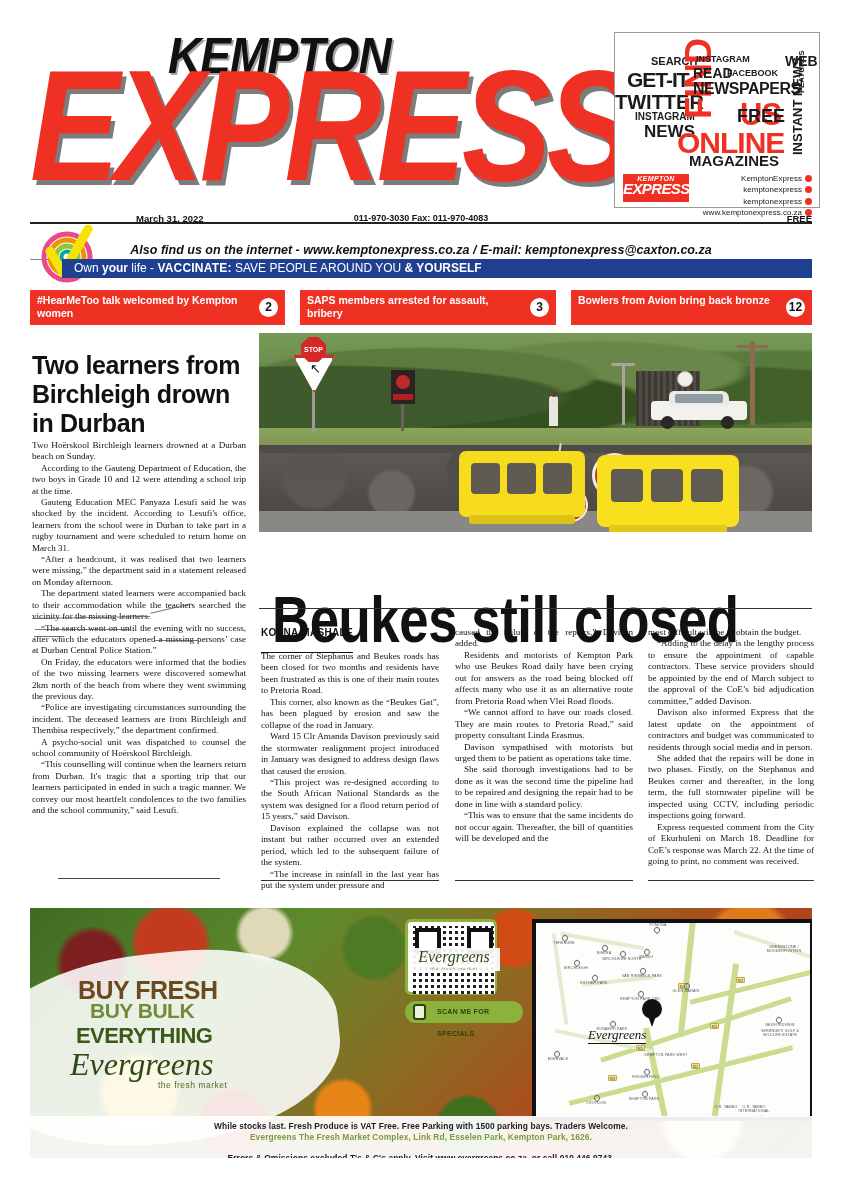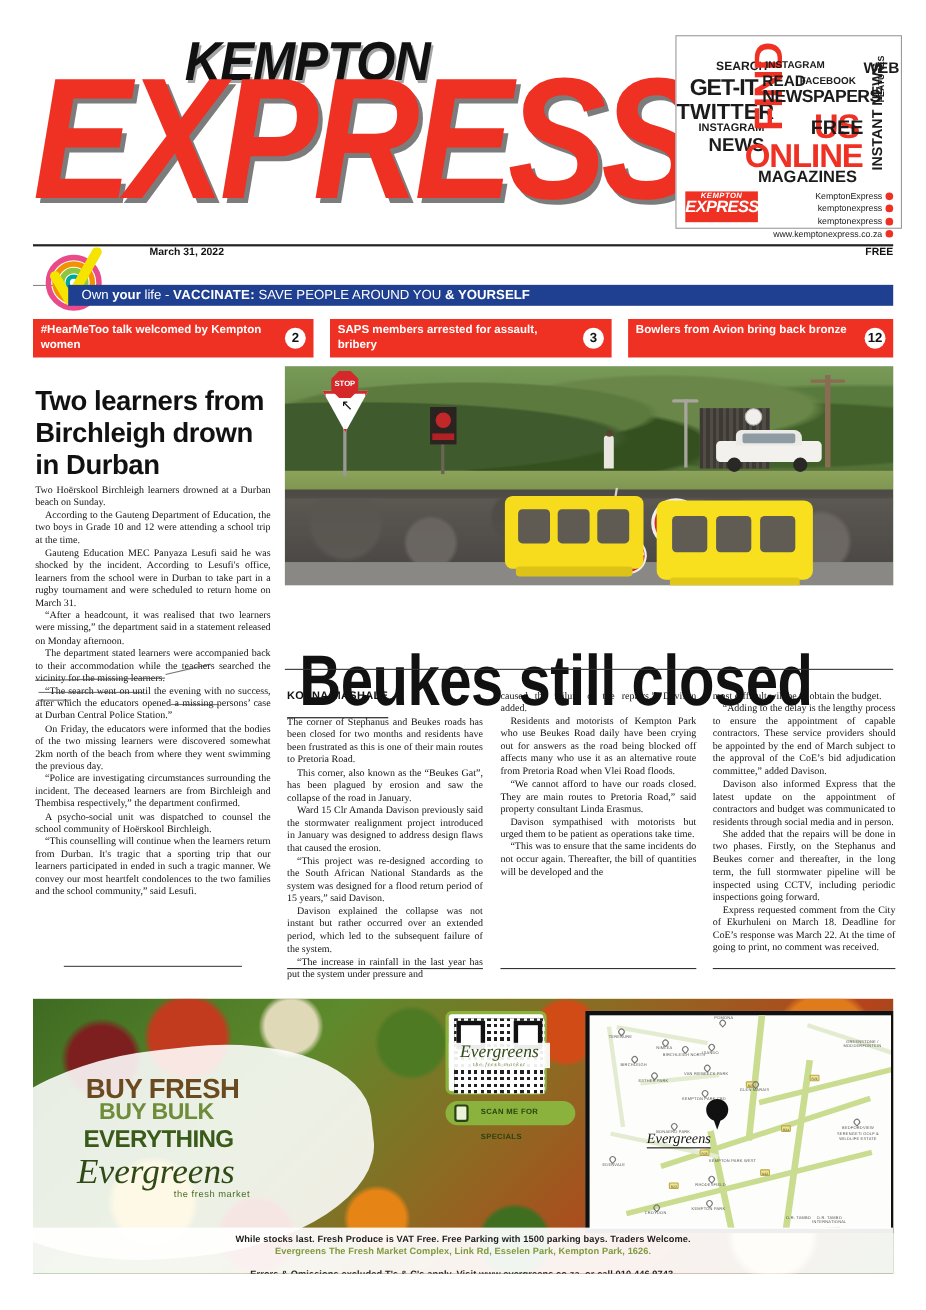--- a/index.html
+++ b/index.html
@@ -70,21 +70,21 @@
   .fu-logo .l2 { font-size:15px; font-weight:bold; font-style:italic; line-height:0.95; letter-spacing:-0.6px;}
   .fu-handles { position:absolute; right:7px; top:140px; text-align:right; }
   .fu-handles div { font-size:8px; color:#1b1b1b; line-height:1.42; white-space:nowrap;}
   .fu-handles div span.dot {
     display:inline-block; width:7px; height:7px; border-radius:50%;
     background:#ef3124; margin-left:3px; vertical-align:-1px;
   }
 
   
   .inforule { position:absolute; left:30px; top:222px; width:782px; height:2px; background:#222; }
-  .daterow { position:absolute; left:30px; top:224px; width:782px; height:18px; }
+  .daterow { position:absolute; left:30px; top:213px; width:782px; height:18px; }
   .daterow .date { position:absolute; left:106px; top:0; font-size:9.5px; font-weight:bold; color:#111; }
   .daterow .phone { position:absolute; left:0; top:0; width:782px; text-align:center; font-size:9px; font-weight:bold; color:#111; }
   .daterow .free { position:absolute; right:0; top:0; font-size:9.5px; font-weight:bold; color:#111; }
   .netline {
     position:absolute; left:30px; top:243px; width:782px; text-align:center;
     font-size:12.5px; font-style:italic; font-weight:bold; color:#111;
   }
   .inforule2 { position:absolute; left:30px; top:259px; width:782px; height:1px; background:#888; }
 
   .vaxbar {
@@ -421,22 +421,24 @@
         <div><span>kemptonexpress</span><span class="dot"></span></div>
         <div><span>kemptonexpress</span><span class="dot"></span></div>
         <div><span>www.kemptonexpress.co.za</span><span class="dot"></span></div>
       </div>
     </div>
   </div>
 
   <div class="inforule"></div>
   <div class="daterow">
     <div class="date">March 31, 2022</div>
+    <div class="phone">011-970-3030 Fax: 011-970-4083</div>
     <div class="free">FREE</div>
   </div>
+  <div class="netline">Also find us on the internet - www.kemptonexpress.co.za  / E-mail:  kemptonexpress@caxton.co.za</div>
   <div class="inforule2"></div>
 
   <svg class="vaxlogo" viewBox="0 0 58 58">
     <circle cx="29" cy="32" r="23" fill="none" stroke="#e84a8a" stroke-width="5"></circle>
     <circle cx="29" cy="32" r="17" fill="none" stroke="#f39200" stroke-width="5"></circle>
     <circle cx="29" cy="32" r="11" fill="none" stroke="#8cc63f" stroke-width="5"></circle>
     <circle cx="29" cy="32" r="5.5" fill="none" stroke="#00a79d" stroke-width="4"></circle>
     <path d="M12 26 L25 48 L50 4" fill="none" stroke="#f5e400" stroke-width="9" stroke-linecap="round" stroke-linejoin="round"></path>
   </svg>
 
@@ -544,20 +546,21 @@
     <p>Ward 15 Clr Amanda Davison previously said the stormwater realignment project introduced in January was designed to address design flaws that caused the erosion.</p>
     <p>“This project was re-designed according to the South African National Standards as the system was designed for a flood return period of 15 years,” said Davison.</p>
     <p>Davison explained the collapse was not instant but rather occurred over an extended period, which led to the subsequent failure of the system.</p>
     <p>“The increase in rainfall in the last year has put the system under pressure and</p>
   </div>
   <div class="bcol bc2">
     <p class="first">caused the failure of the repairs,” Davison added.</p>
     <p>Residents and motorists of Kempton Park who use Beukes Road daily have been crying out for answers as the road being blocked off affects many who use it as an alternative route from Pretoria Road when Vlei Road floods.</p>
     <p>“We cannot afford to have our roads closed. They are main routes to Pretoria Road,” said property consultant Linda Erasmus.</p>
     <p>Davison sympathised with motorists but urged them to be patient as operations take time.</p>
+    <p>She said thorough investigations had to be done as it was the second time the pipeline had to be repaired and designing the repair had to be done in line with a standard policy.</p>
     <p>“This was to ensure that the same incidents do not occur again. Thereafter, the bill of quantities will be developed and the</p>
   </div>
   <div class="bcol bc3">
     <p class="first">most difficult will be to obtain the budget.</p>
     <p>“Adding to the delay is the lengthy process to ensure the appointment of capable contractors. These service providers should be appointed by the end of March subject to the approval of the CoE’s bid adjudication committee,” added Davison.</p>
     <p>Davison also informed Express that the latest update on the appointment of contractors and budget was communicated to residents through social media and in person.</p>
     <p>She added that the repairs will be done in two phases. Firstly, on the Stephanus and Beukes corner and thereafter, in the long term, the full stormwater pipeline will be inspected using CCTV, including periodic inspections going forward.</p>
     <p>Express requested comment from the City of Ekurhuleni on March 18. Deadline for CoE’s response was March 22. At the time of going to print, no comment was received.</p>
   </div>
   <div class="bcol-rule" style="left:261px; width:178px;"></div>

